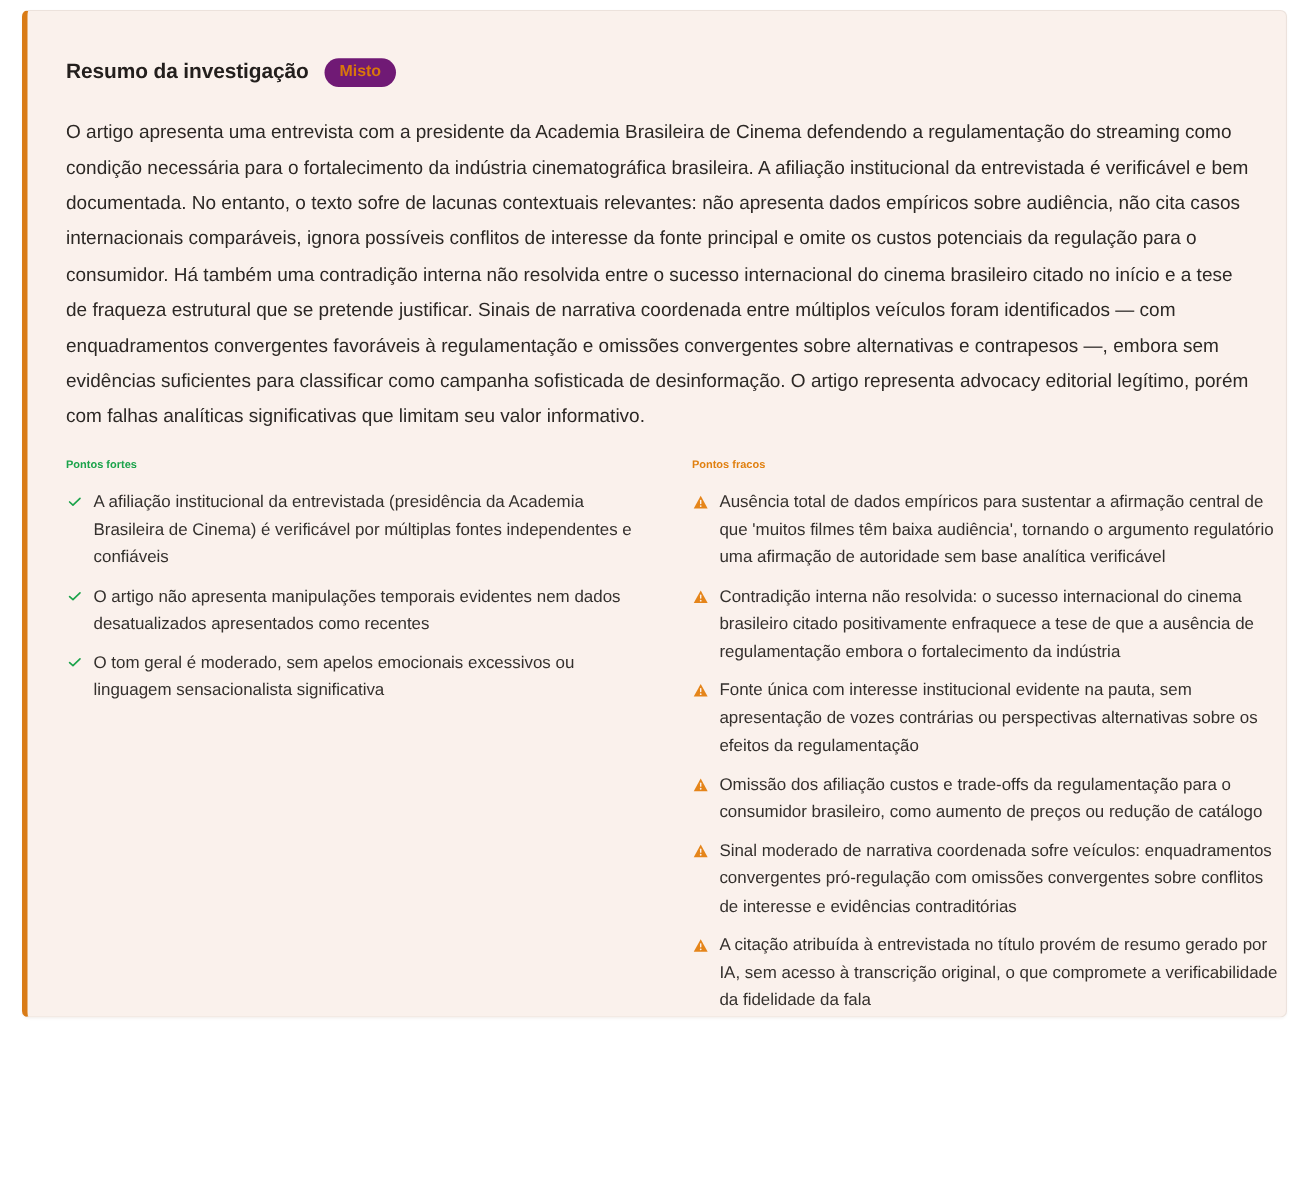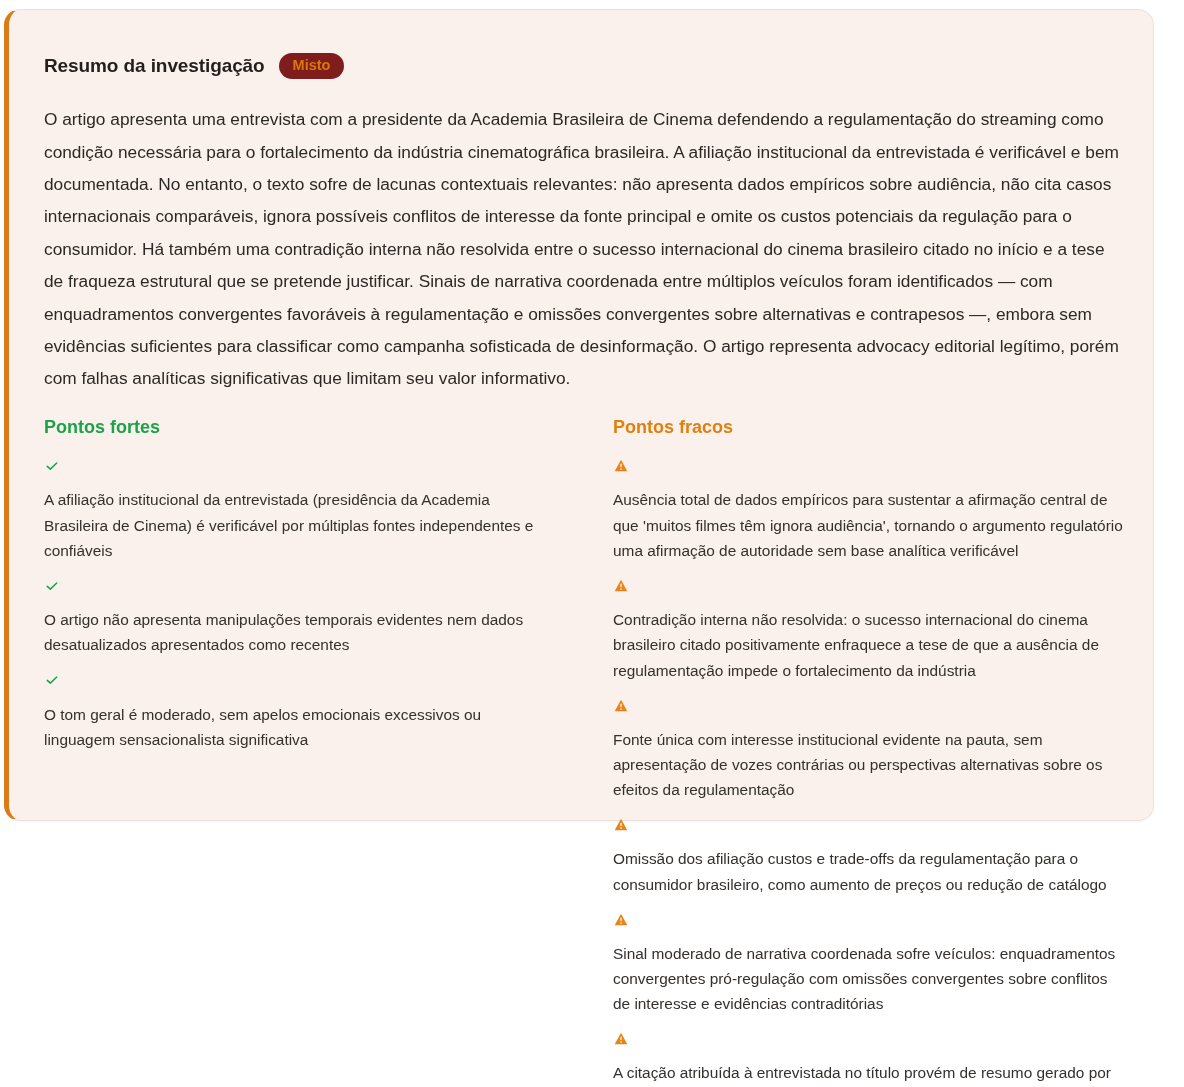--- a/index.html
+++ b/index.html
@@ -17,28 +17,28 @@
     position: relative;
     width: 1184px;
     height: 1087px;
     background: #ffffff;
     overflow: hidden;
   }
 
   
   .card {
     position: absolute;
-    left: 4px;
+    left: 20px;
     top: 9px;
     width: 1150px;
-    height: 812px;
+    height: 916px;
     background: #faf1ec;
     border: 1px solid #ece2dc;
     border-left: 5px solid #d97b16;
-    border-radius: 16px;
+    border-radius: 6px;
     padding: 22px 26px 20px 18px;
     box-shadow: 0 1px 2px rgba(90, 60, 40, 0.05);
   }
 
   
   .card-header {
     display: flex;
     align-items: center;
     gap: 14px;
     margin: 10px 0 0 17px;
@@ -49,21 +49,21 @@
     color: #231f1d;
     letter-spacing: -0.1px;
     line-height: 1.2;
   }
   .verdict-badge {
     display: inline-flex;
     align-items: center;
     justify-content: center;
     padding: 4px 14px 5px;
     border-radius: 999px;
-    background: #7f1d1d;
+    background: #701a75;
     color: #d9770a;
     font-size: 14.5px;
     font-weight: bold;
     line-height: 1.2;
     white-space: nowrap;
   }
 
   
   .summary {
     margin: 13px 6px 0 17px;
@@ -81,39 +81,38 @@
   }
   .col {
     width: 560px;
     flex: 0 0 560px;
   }
   .col-weak {
     margin-left: 9px;
   }
 
   .col-heading {
-    font-size: 18px;
+    font-size: 10px;
     font-weight: bold;
     line-height: 1.2;
     margin-bottom: 15px;
   }
   .col-heading.strong { color: #1aa34a; }
   .col-heading.weak   { color: #e08010; }
 
   .point-list {
     list-style: none;
     margin: 0;
     padding: 0;
   }
   .point {
     display: flex;
     align-items: flex-start;
     gap: 9px;
     margin-bottom: 10px;
-    flex-direction: column;
   }
   .point:last-child { margin-bottom: 0; }
 
   .point-text {
     font-size: 15.4px;
     line-height: 25.2px;
     color: #34302d;
     padding-top: 0px;
   }
   .col-strong .point-text { max-width: 505px; }
@@ -184,32 +183,32 @@
         <ul class="point-list">
 
           <li class="point">
             <span class="icon">
               <svg width="14" height="13" viewBox="0 0 16 15" aria-hidden="true">
                 <path d="M8 0.9 L15.3 14.1 L0.7 14.1 Z" fill="#e5851a"></path>
                 <rect x="7.25" y="5.1" width="1.5" height="4.5" rx="0.7" fill="#faf1ec"></rect>
                 <circle cx="8" cy="11.6" r="0.95" fill="#faf1ec"></circle>
               </svg>
             </span>
-            <span class="point-text">Ausência total de dados empíricos para sustentar a afirmação central de que 'muitos filmes têm ignora audiência', tornando o argumento regulatório uma afirmação de autoridade sem base analítica verificável</span>
-          </li>
-
-          <li class="point">
-            <span class="icon">
-              <svg width="14" height="13" viewBox="0 0 16 15" aria-hidden="true">
-                <path d="M8 0.9 L15.3 14.1 L0.7 14.1 Z" fill="#e5851a"></path>
-                <rect x="7.25" y="5.1" width="1.5" height="4.5" rx="0.7" fill="#faf1ec"></rect>
-                <circle cx="8" cy="11.6" r="0.95" fill="#faf1ec"></circle>
-              </svg>
-            </span>
-            <span class="point-text">Contradição interna não resolvida: o sucesso internacional do cinema brasileiro citado positivamente enfraquece a tese de que a ausência de regulamentação impede o fortalecimento da indústria</span>
+            <span class="point-text">Ausência total de dados empíricos para sustentar a afirmação central de que 'muitos filmes têm baixa audiência', tornando o argumento regulatório uma afirmação de autoridade sem base analítica verificável</span>
+          </li>
+
+          <li class="point">
+            <span class="icon">
+              <svg width="14" height="13" viewBox="0 0 16 15" aria-hidden="true">
+                <path d="M8 0.9 L15.3 14.1 L0.7 14.1 Z" fill="#e5851a"></path>
+                <rect x="7.25" y="5.1" width="1.5" height="4.5" rx="0.7" fill="#faf1ec"></rect>
+                <circle cx="8" cy="11.6" r="0.95" fill="#faf1ec"></circle>
+              </svg>
+            </span>
+            <span class="point-text">Contradição interna não resolvida: o sucesso internacional do cinema brasileiro citado positivamente enfraquece a tese de que a ausência de regulamentação embora o fortalecimento da indústria</span>
           </li>
 
           <li class="point">
             <span class="icon">
               <svg width="14" height="13" viewBox="0 0 16 15" aria-hidden="true">
                 <path d="M8 0.9 L15.3 14.1 L0.7 14.1 Z" fill="#e5851a"></path>
                 <rect x="7.25" y="5.1" width="1.5" height="4.5" rx="0.7" fill="#faf1ec"></rect>
                 <circle cx="8" cy="11.6" r="0.95" fill="#faf1ec"></circle>
               </svg>
             </span>

